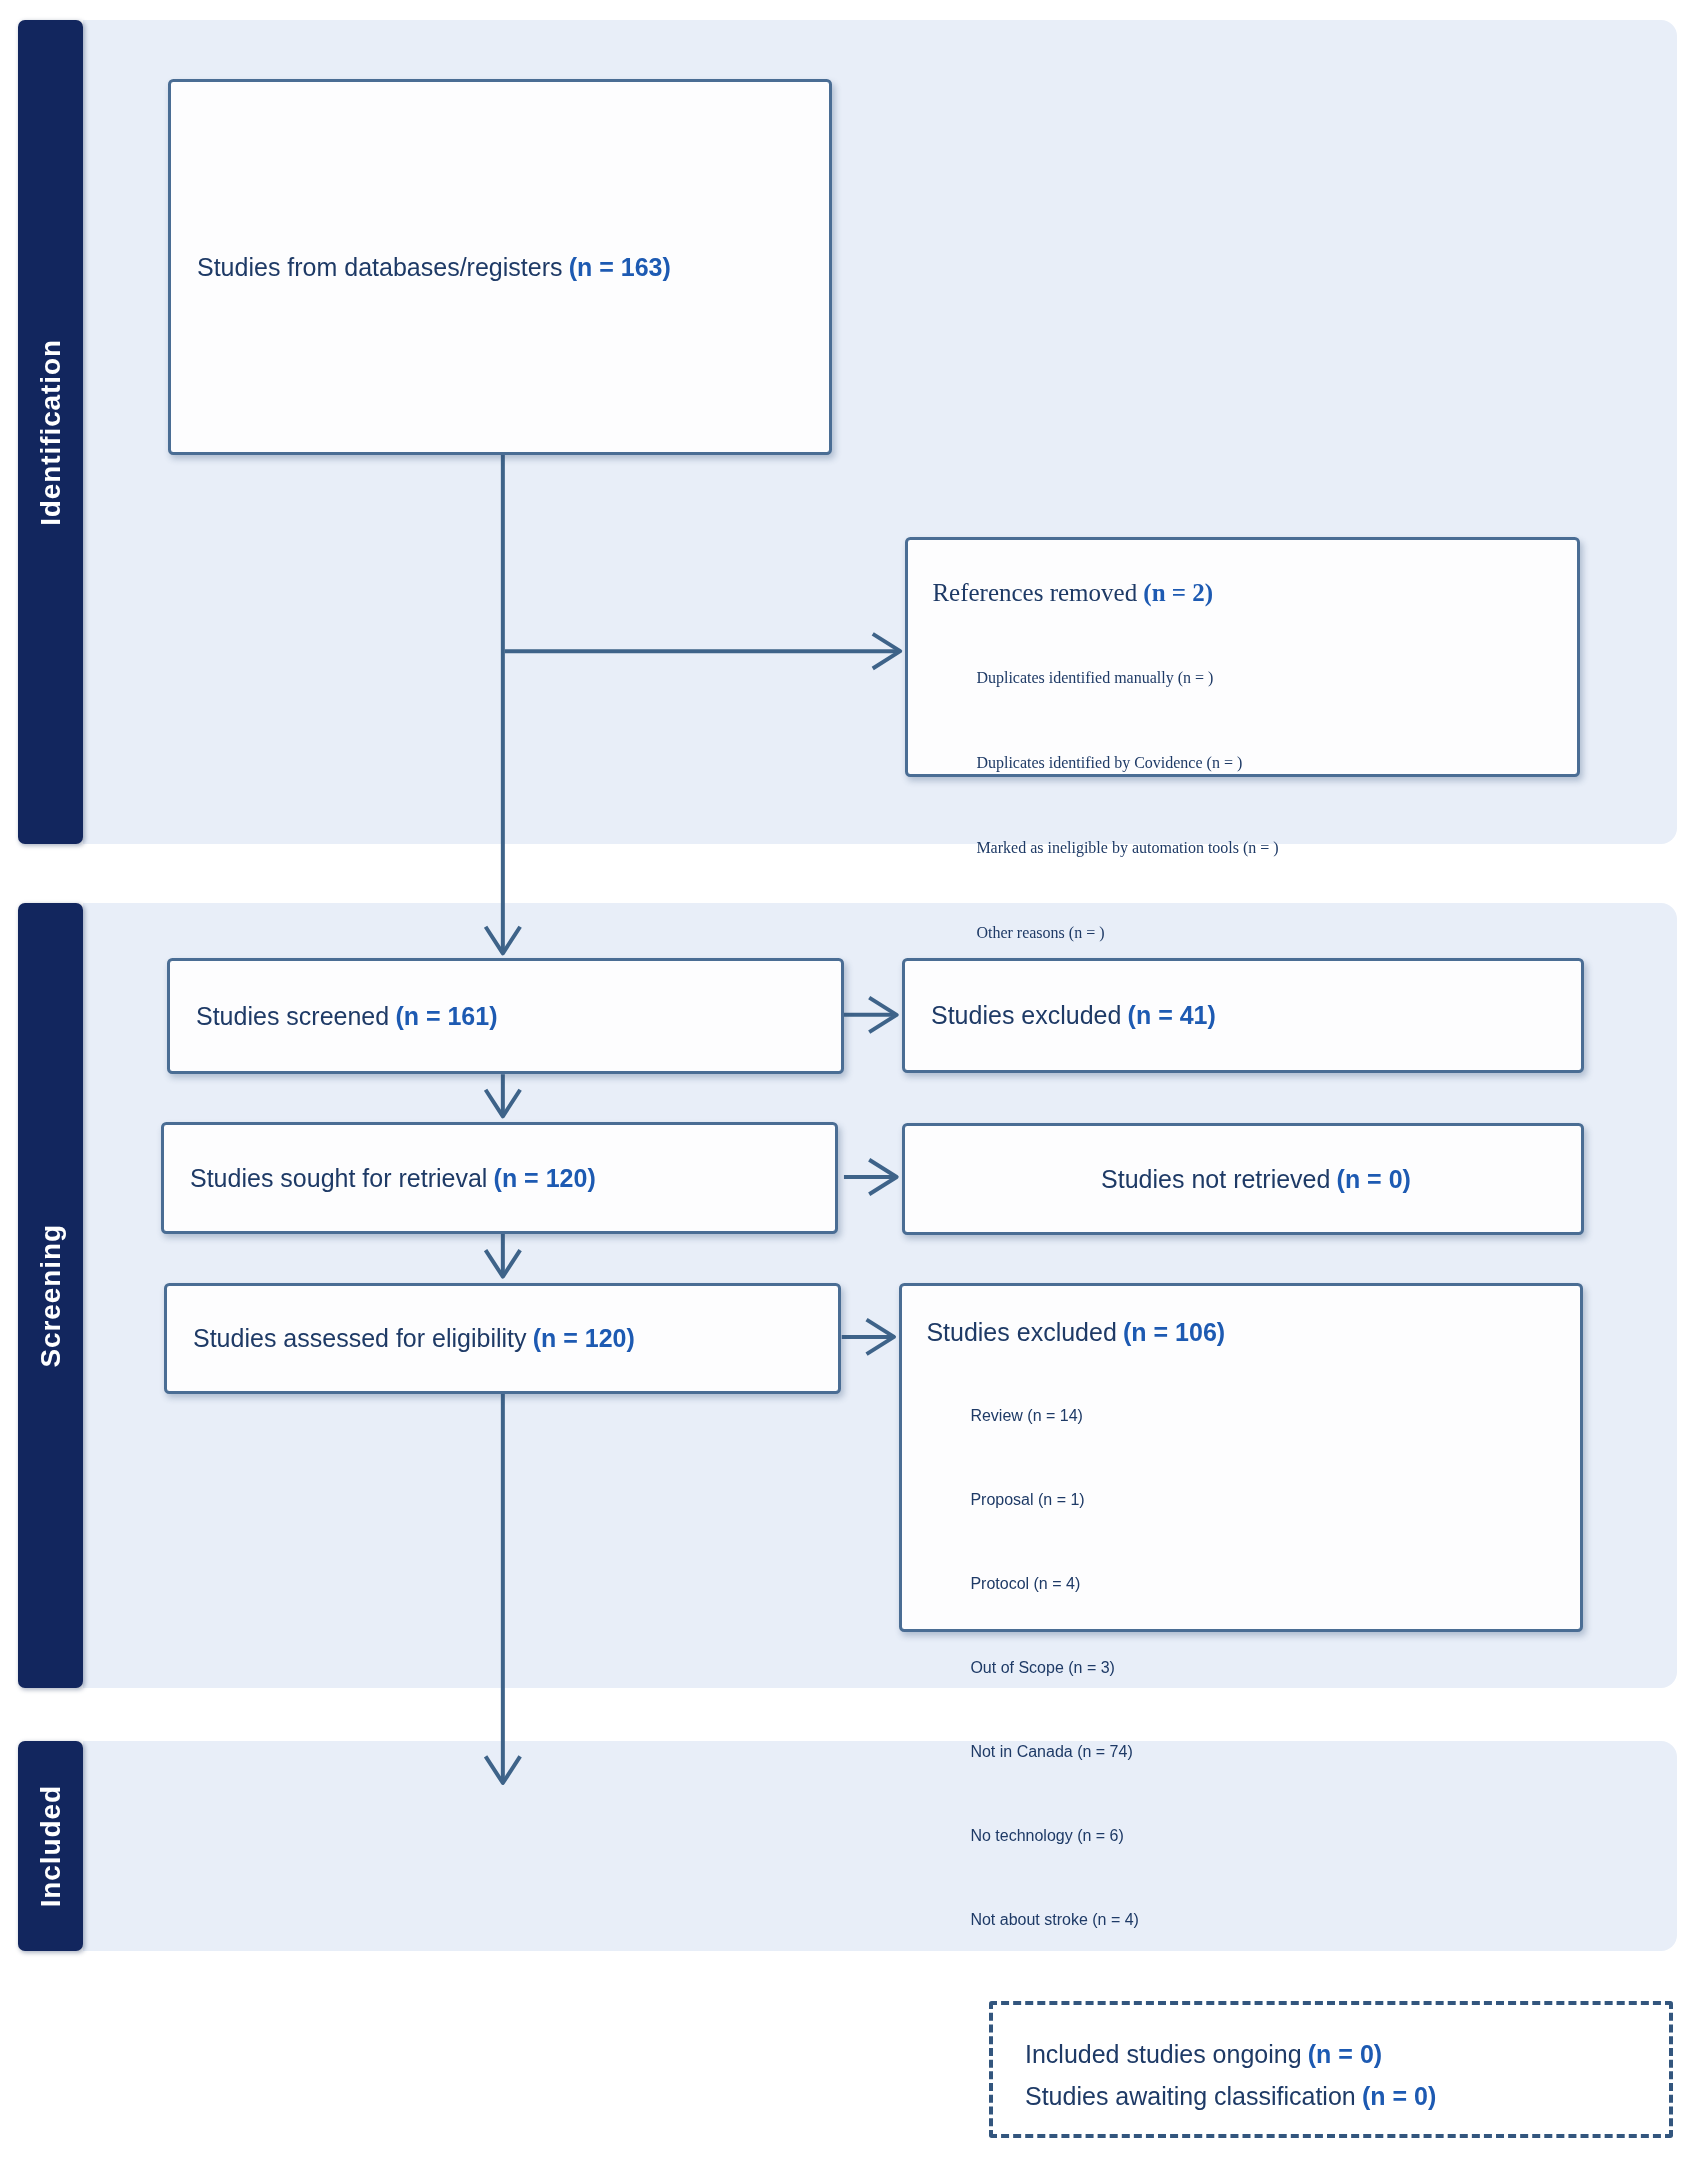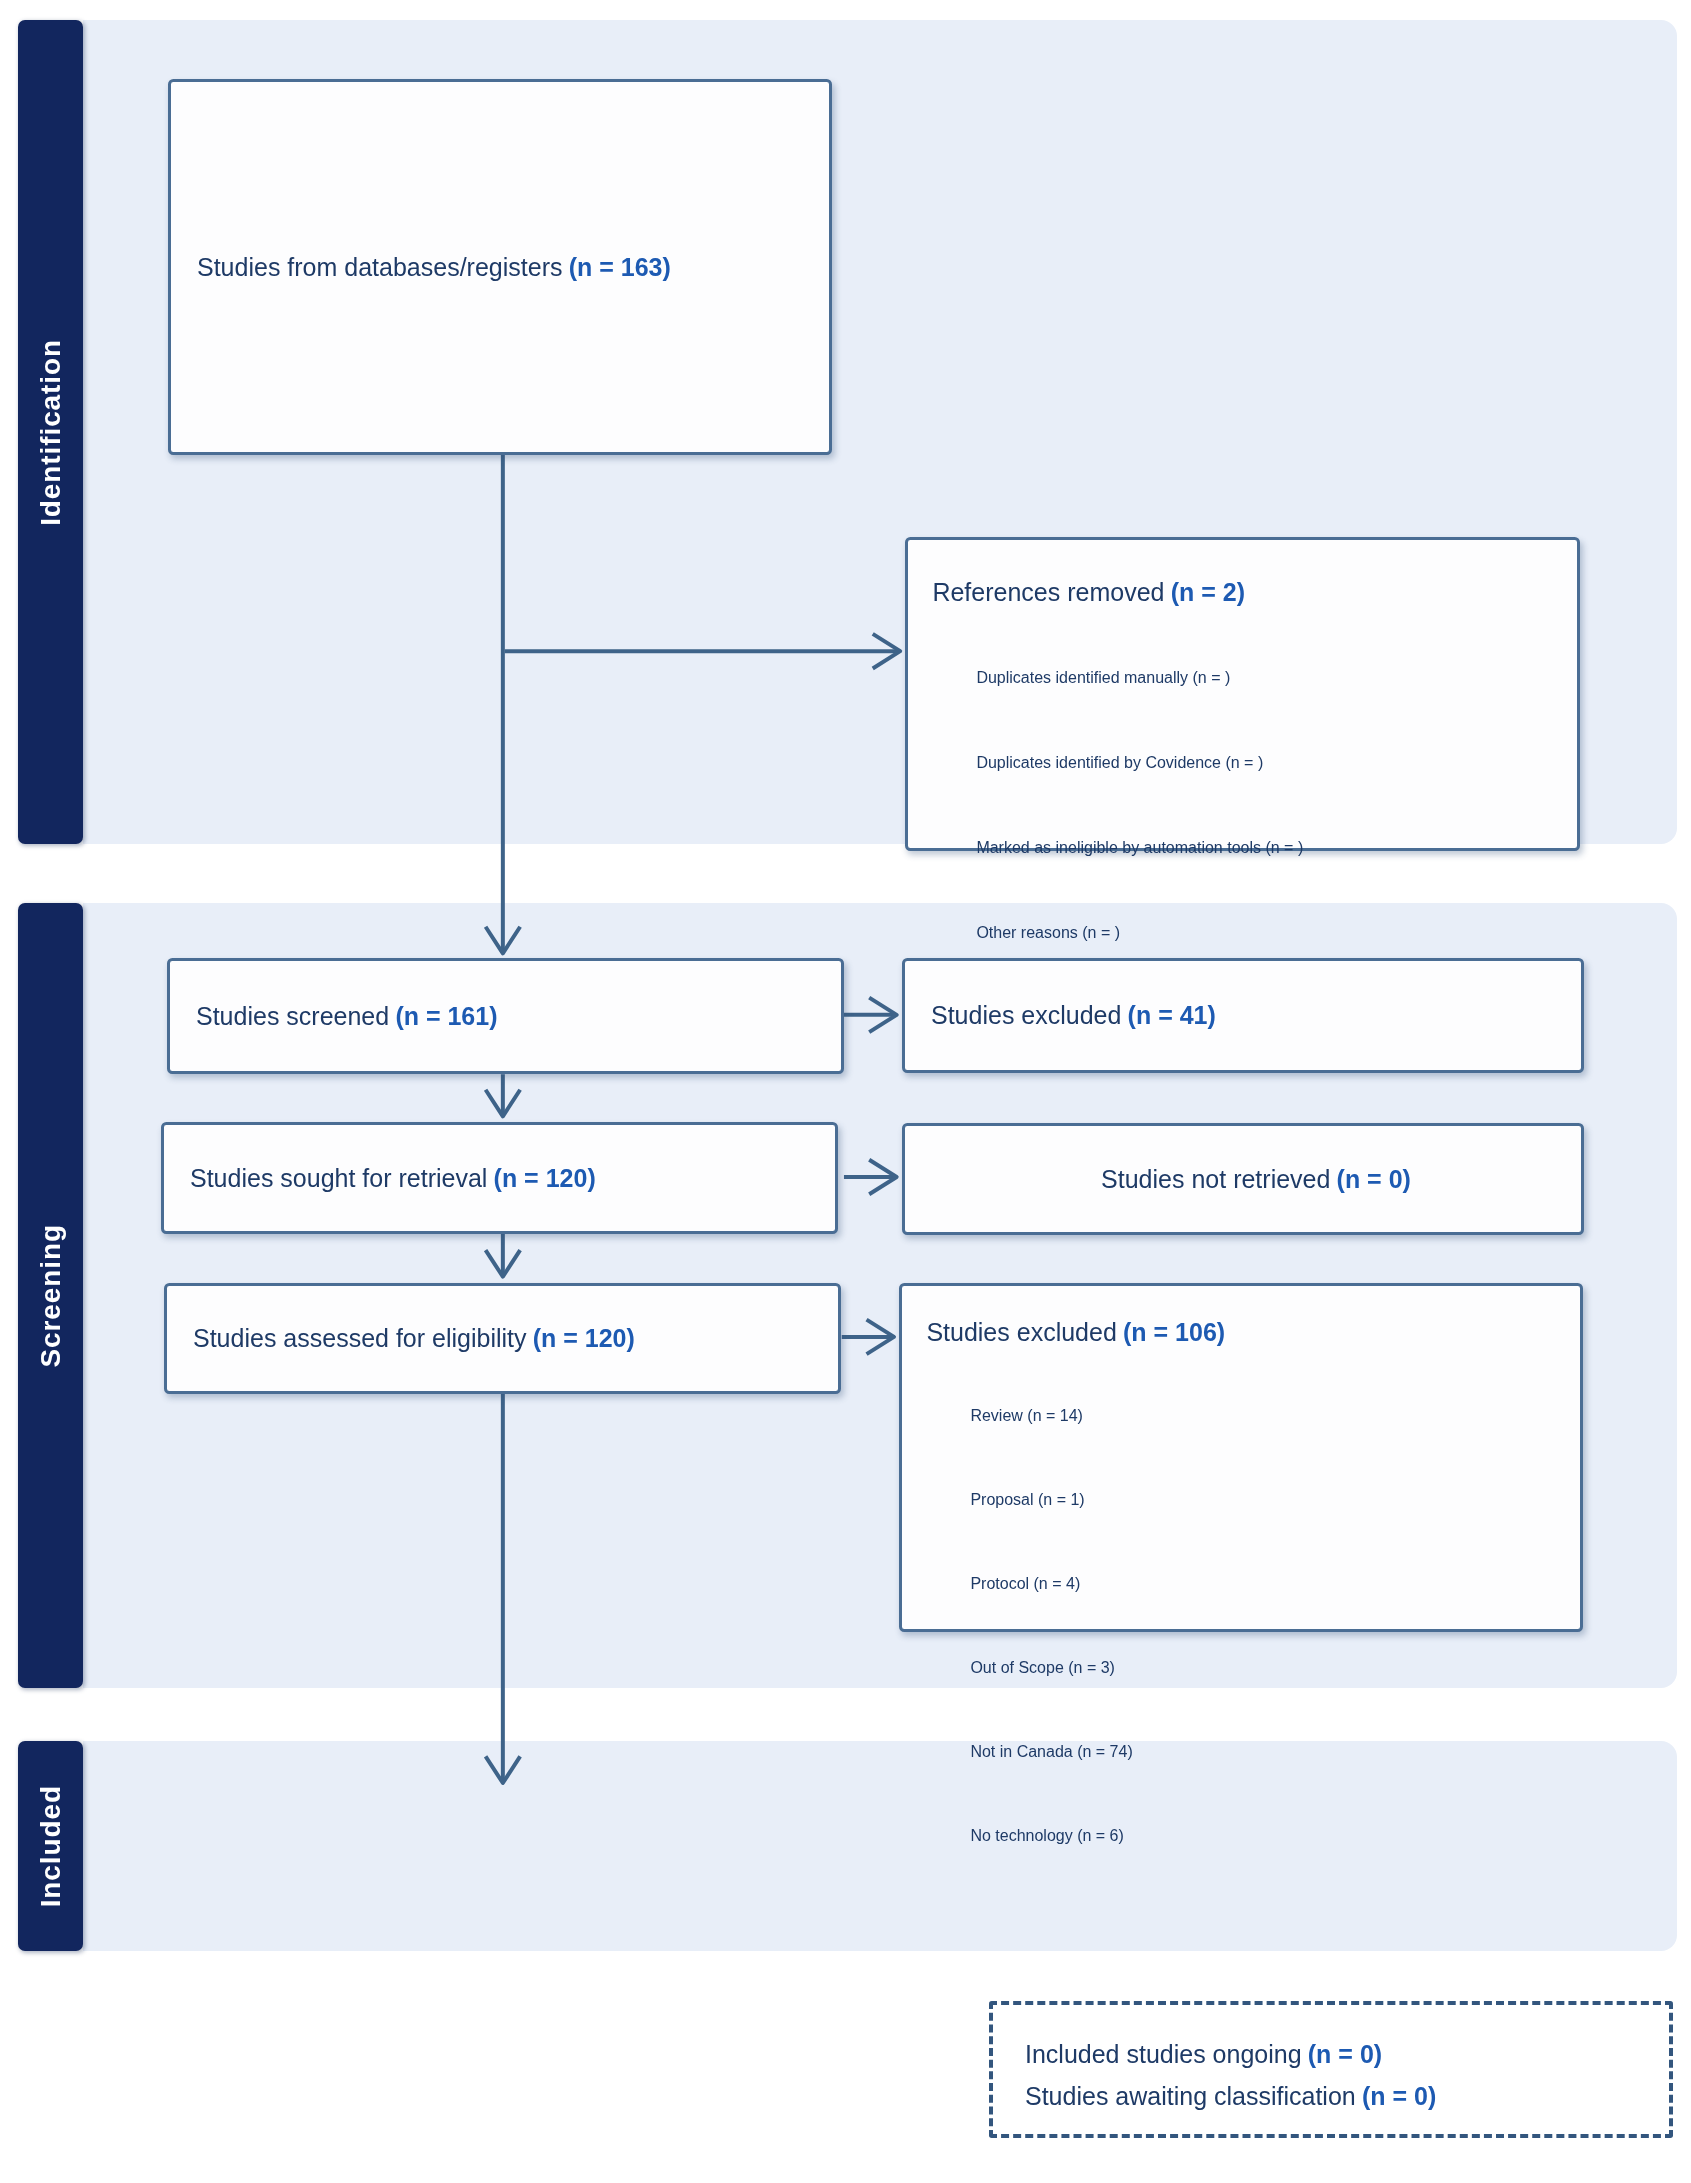--- a/index.html
+++ b/index.html
@@ -51,21 +51,21 @@
     border-radius:5.3px;
     box-shadow:2.7px 4px 6.2px rgba(50,80,120,.30);
     color:#1e3a66;
     font-size:25px;
     box-sizing:border-box;
   }
   .box.single{display:flex;align-items:center;padding-left:26px;}
   .count{color:#1d5ab2;font-weight:bold;margin-left:6.2px;white-space:nowrap;}
   .label{white-space:nowrap;}
   .b-databases{left:168px;top:79px;width:664px;height:376px;}
-  .b-refs-removed{left:905px;top:537px;width:675px;height:314px;padding:32px 13.3px 0 24.4px;}
+  .b-refs-removed{left:905px;top:537px;width:675px;height:240px;padding:32px 13.3px 0 24.4px;font-family:Liberation Serif, serif;}
   .b-screened{left:167px;top:958px;width:677px;height:116px;}
   .b-excluded41{left:902px;top:958px;width:682px;height:115px;}
   .b-sought{left:161px;top:1122px;width:677px;height:112px;}
   .b-notretrieved{left:902px;top:1123px;width:682px;height:112px;justify-content:center;}
   .b-assessed{left:164px;top:1283px;width:677px;height:111px;}
   .b-excluded106{left:899px;top:1283px;width:684px;height:349px;padding:26px 13.3px 0 24.4px;}
   .b-included{left:170px;top:1789px;width:676px;height:118px;}
   .b-ongoing{
     left:989px;top:2001px;width:684px;height:137px;
     background:#ffffff;
@@ -169,20 +169,21 @@
   <div class="box b-excluded106">
     <div class="heading">
       <span class="label">Studies excluded</span><span class="count">(n = 106)</span>
     </div>
     <div class="item">Review (n = 14)</div>
     <div class="item">Proposal (n = 1)</div>
     <div class="item">Protocol (n = 4)</div>
     <div class="item">Out of Scope (n = 3)</div>
     <div class="item">Not in Canada (n = 74)</div>
     <div class="item">No technology (n = 6)</div>
+    <div class="item">Not about stroke (n = 4)</div>
   </div>
 
 
   <div class="box b-ongoing">
     <div class="line">
       <span class="label">Included studies ongoing</span><span class="count">(n = 0)</span>
     </div>
     <div class="line">
       <span class="label">Studies awaiting classification</span><span class="count">(n = 0)</span>
     </div>

